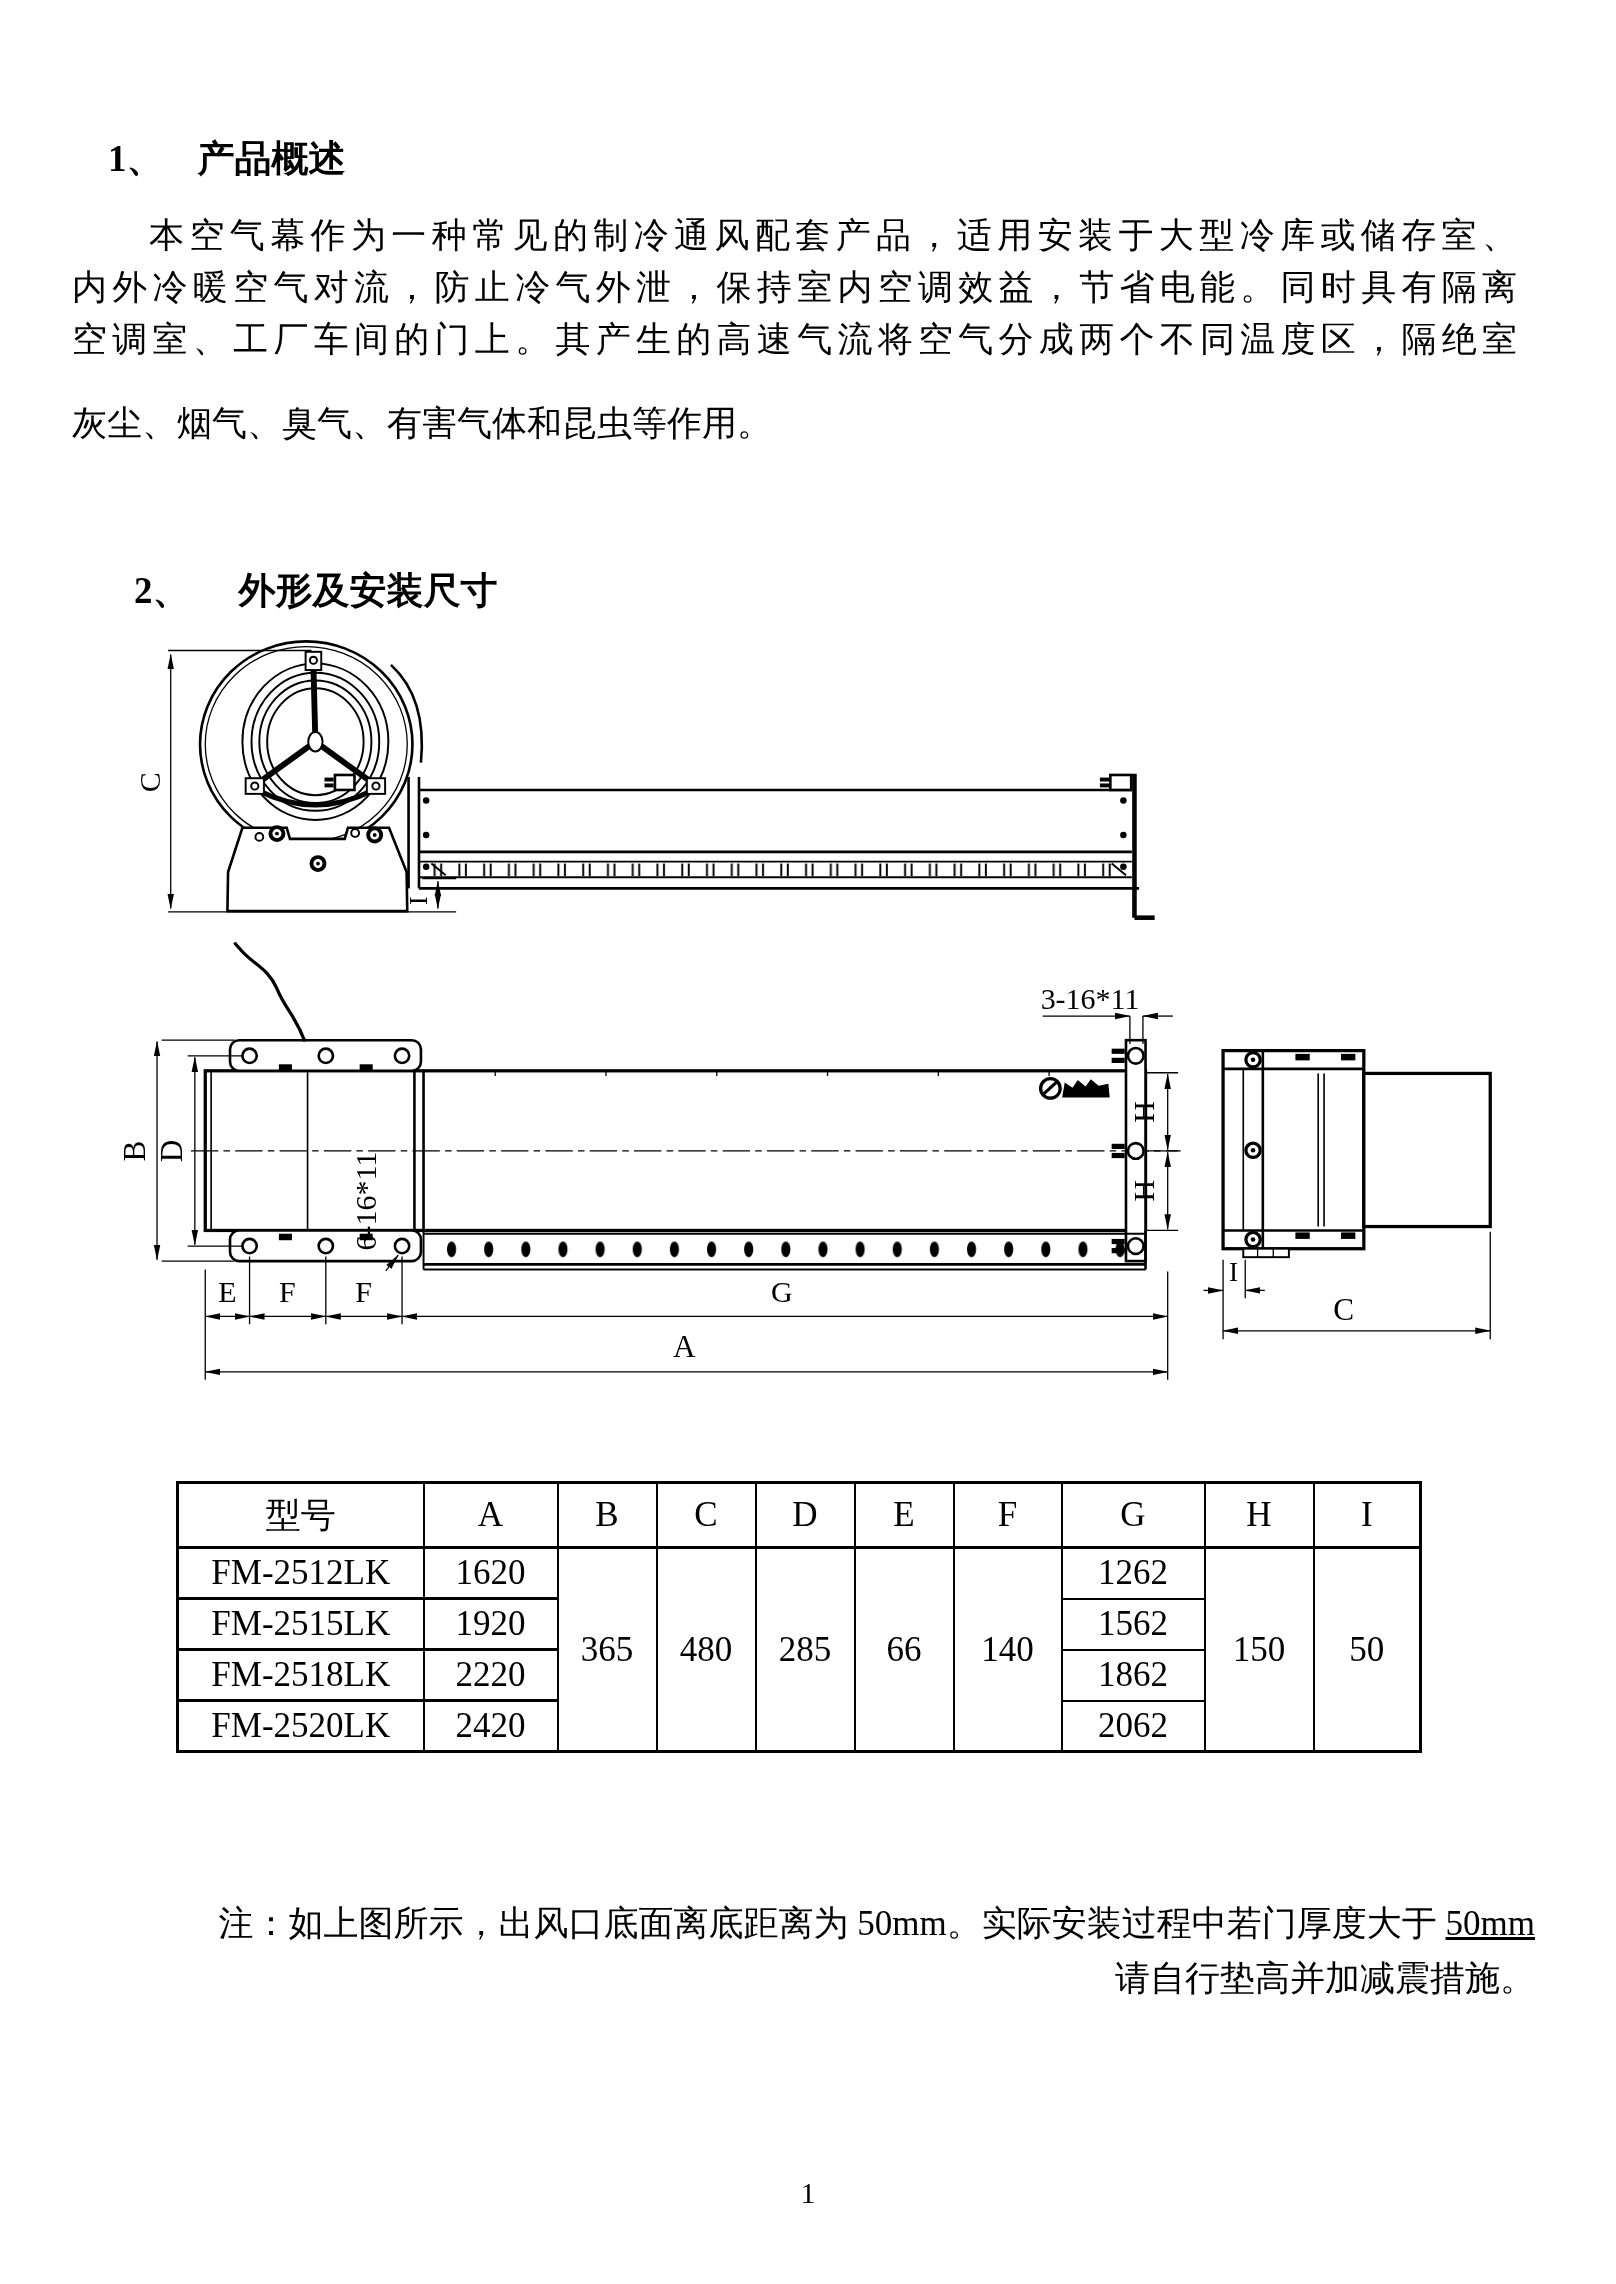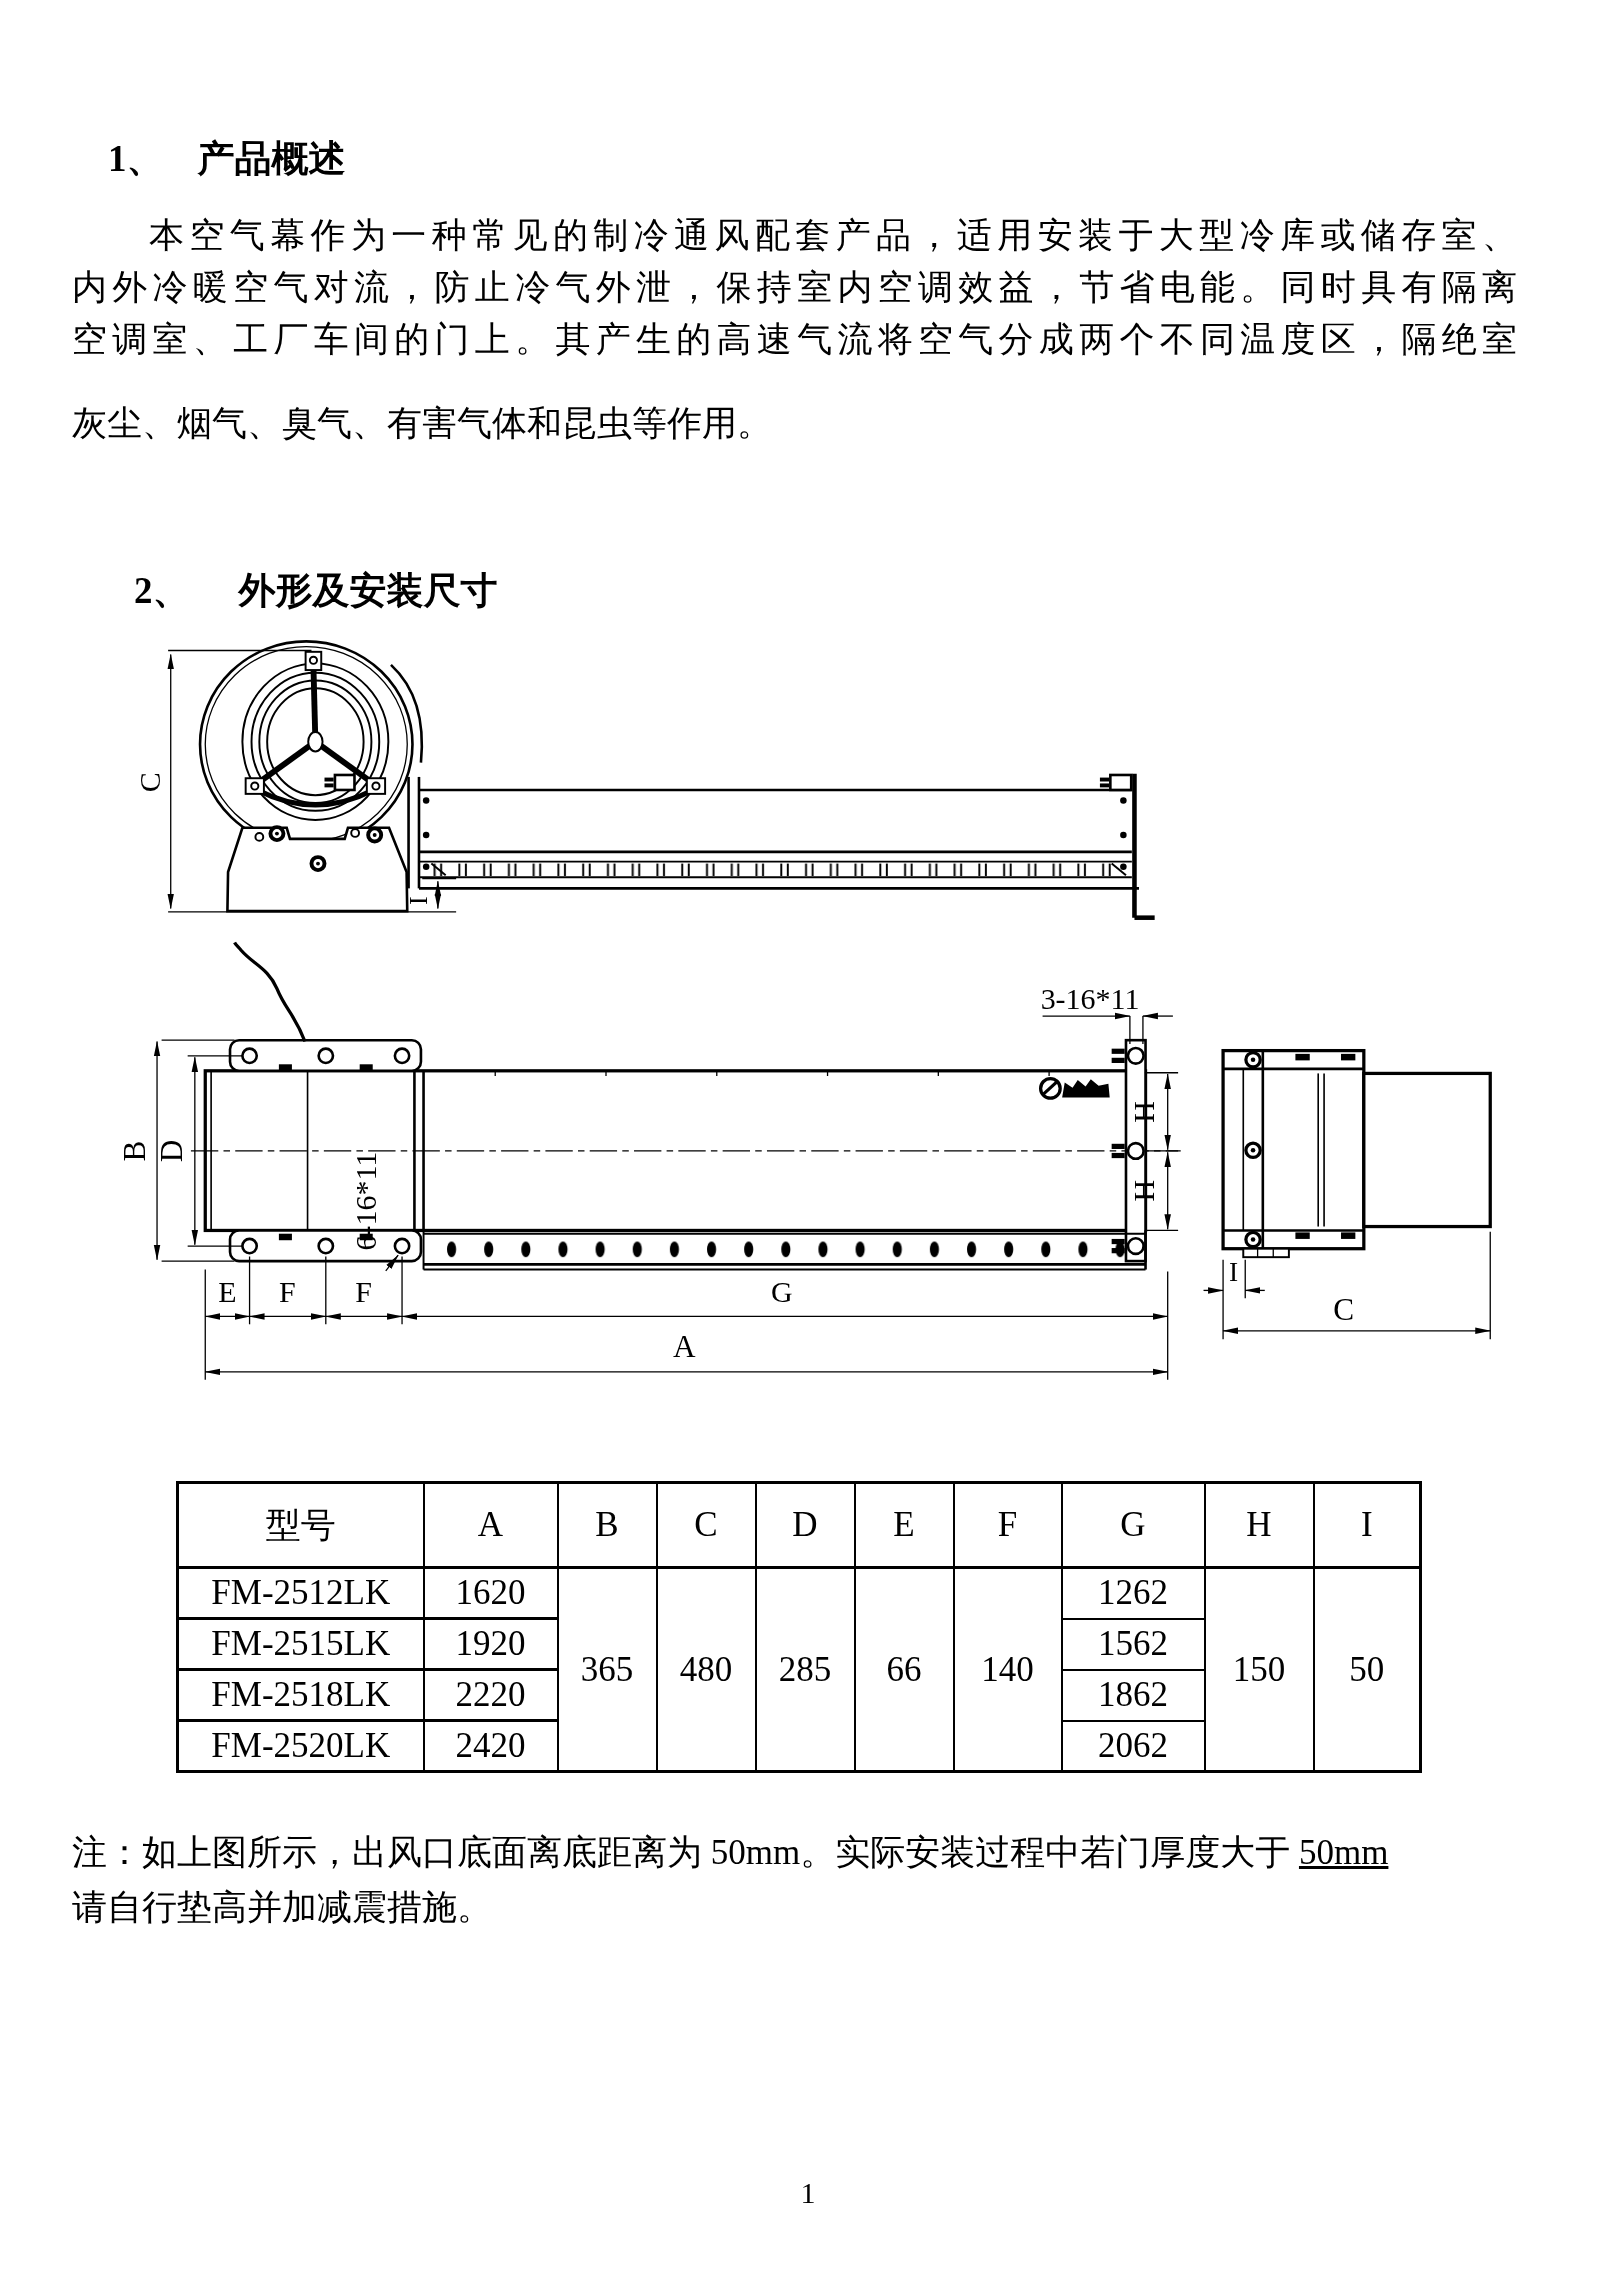--- a/index.html
+++ b/index.html
@@ -9,21 +9,21 @@
   }
   .abs{position:absolute;}
   .h1{font-size:37px;font-weight:bold;display:flex;}
   .h1 .num{margin-right:34px;}
   .para{width:1445px;font-size:35px;line-height:52px;}
   .para .ln{text-align:justify;text-align-last:justify;white-space:nowrap;}
   .para .ln.first{padding-left:77px;width:1368px;}
   .para .ln.last{text-align-last:left;margin-top:32px;}
   table.dim{border-collapse:collapse;border:3.9px solid #000;table-layout:fixed;width:1243px;}
   table.dim td{border-left:2px solid #000;border-right:2px solid #000;text-align:center;vertical-align:middle;font-size:35px;padding:0;}
-  tr.hrow{height:85px;}
+  tr.hrow{height:65px;}
   tr.hrow td{border-bottom:3.9px solid #000;}
   tr.drow{height:51px;}
   td.rsep{border-bottom:3.3px solid #000;}
   td.gsep{border-bottom:2px solid #000;margin-top:20px;}
   .note{width:1463px;font-size:35px;line-height:55px;}
   .pageno{left:0;width:1616px;text-align:center;font-size:30px;}
   svg text{font-family:"Liberation Serif","DejaVu Serif",serif;fill:#000;}
 </style>
 </head>
 <body>
@@ -320,19 +320,19 @@
     <td class="gsep">1862</td>
   </tr>
   <tr class="drow">
     <td>FM-2520LK</td>
     <td>2420</td>
     <td>2062</td>
   </tr>
 </tbody>
   </table>
 
-<div class="abs note" style="left:72px;top:1825px;">
+<div class="abs note" style="left:72px;top:1896px;text-align:right;">
   <div><span>注：如上图所示，出风口底面离底距离为 50mm。实际安装过程中若门厚度大于 </span><span style="text-decoration:underline;">50mm</span></div>
   <div>请自行垫高并加减震措施。</div>
 </div>
 
 <div class="abs pageno" style="top:2176px;">1</div>
 
 
 </body></html>

